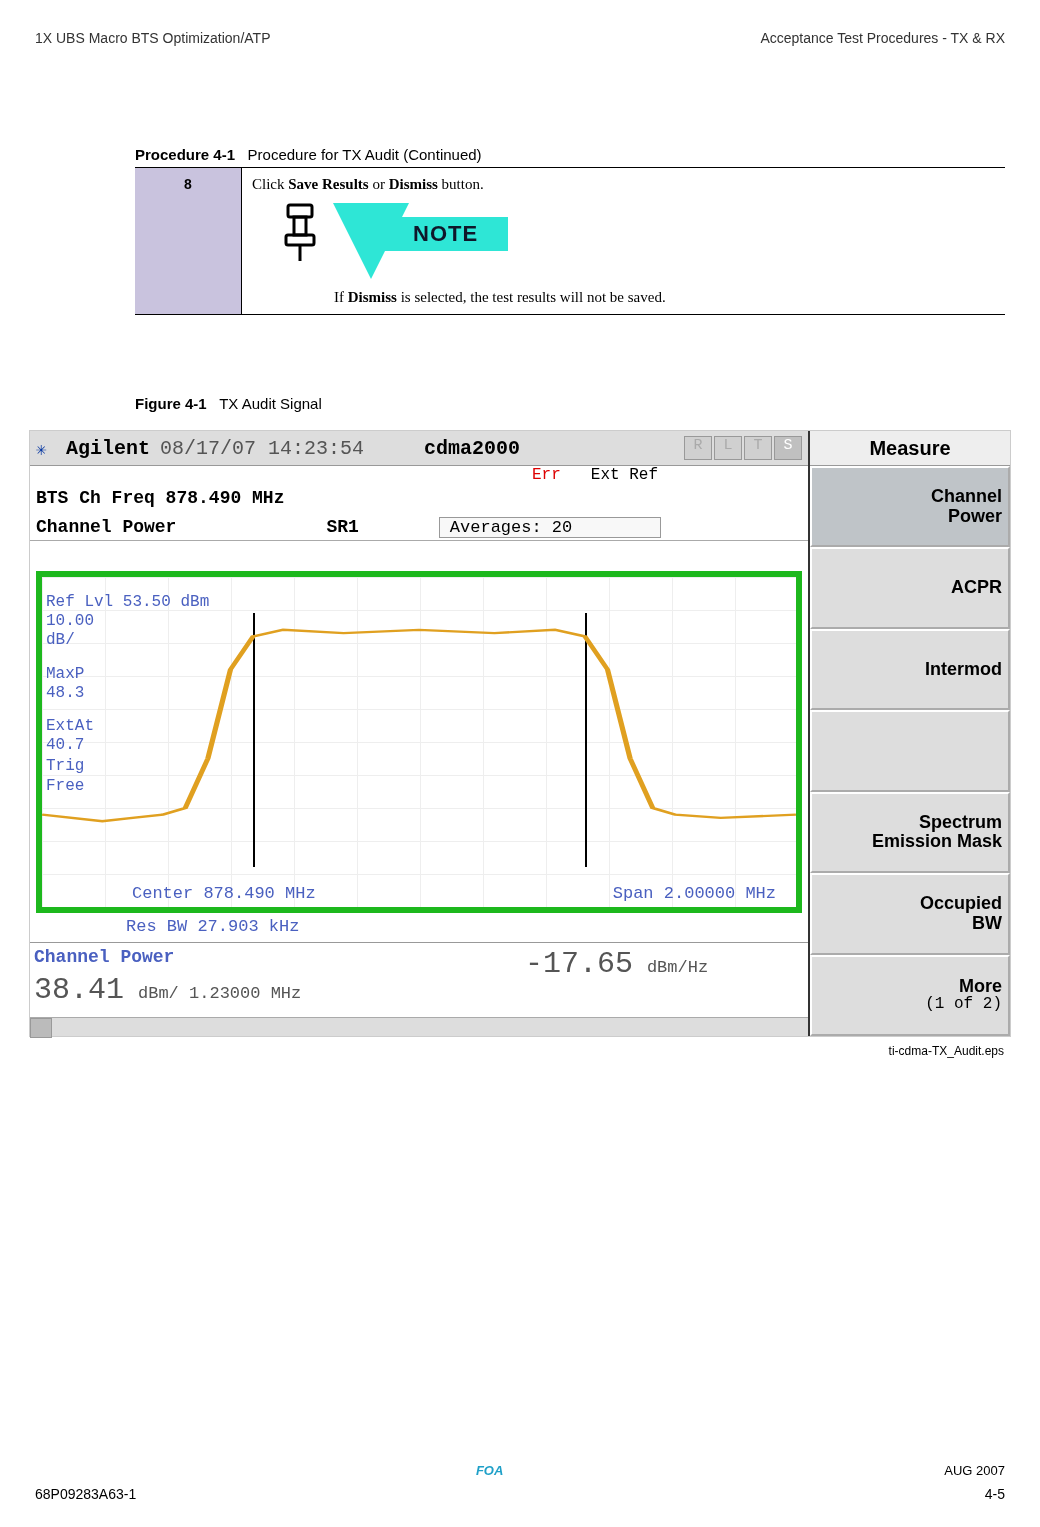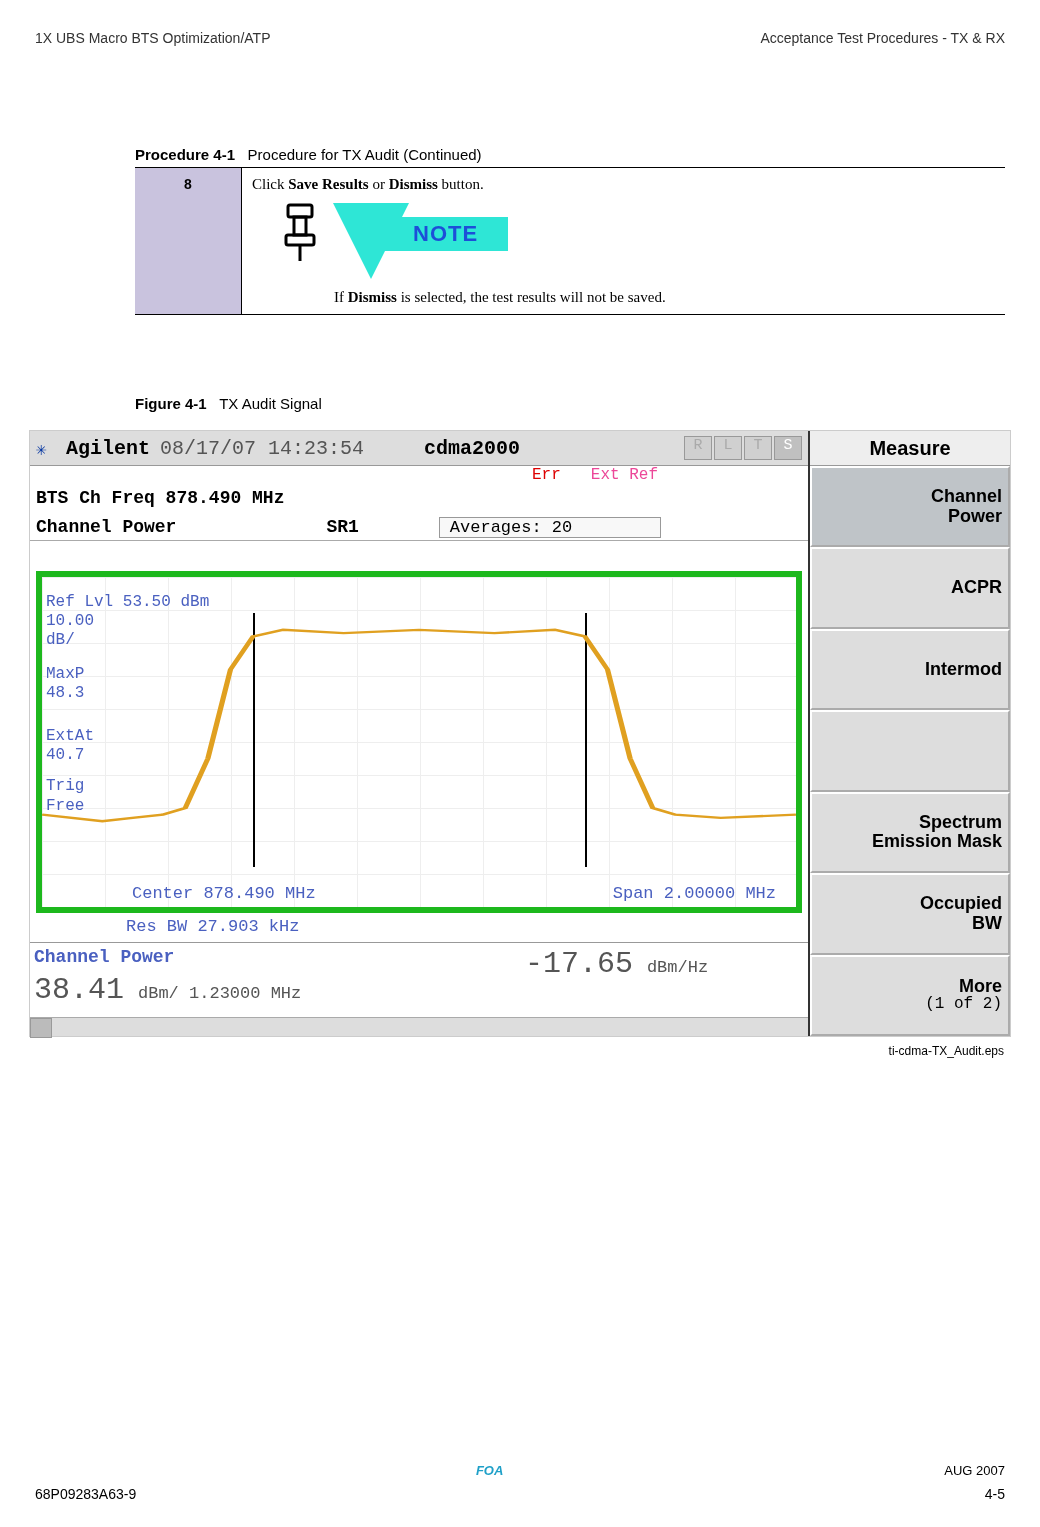--- a/index.html
+++ b/index.html
@@ -73,21 +73,21 @@
   height: 0;
   border-left: 38px solid transparent;
   border-right: 38px solid transparent;
   border-top: 76px solid #2ee6d6;
 }
 .note-label {
   position: absolute;
   left: 50px;
   top: 14px;
   background: #2ee6d6;
-  color: #1d4ed8;
+  color: #0f172a;
   font-family: Arial, sans-serif;
   font-weight: bold;
   font-size: 22px;
   padding: 4px 30px;
   letter-spacing: 1px;
 }
 .note-text { margin-left: 82px; }
 .figure-caption {
   margin-top: 80px;
   font-size: 15px;
@@ -134,21 +134,21 @@
 .err-row {
   display:flex;
   justify-content: flex-end;
   gap: 30px;
   font-size: 16px;
   padding-right: 150px;
   height: 22px;
   background: #fff;
 }
 .err-text { color: #d00; }
-.extref-text { color: #ec4899; }
+.extref-text { color: #000000; }
 .info-row1, .info-row2 {
   font-weight: bold;
   font-size: 18px;
   height: 26px;
   padding-left: 6px;
   background:#fff;
 }
 .info-row2 {
   display:flex;
   align-items:center;
@@ -368,23 +368,23 @@
           <div class="marker-line" style="left:72%;"></div>
           <svg class="curve-svg" viewBox="0 0 100 100" preserveAspectRatio="none">
             <polyline fill="none" stroke="#e0a020" stroke-width="0.7" points="0,72 8,74 12,73 16,72 19,70 22,55 25,28 28,18 32,16 40,17 50,16 60,17 68,16 72,18 75,28 78,55 81,70 84,72 90,73 100,72"></polyline>
           </svg>
           <div class="graph-labels-left">
             <div class="ref-label">Ref Lvl 53.50 dBm</div>
             <div>10.00</div>
             <div>dB/</div>
             <div style="margin-top:14px;">MaxP</div>
             <div>48.3</div>
-            <div style="margin-top:24px;">ExtAt</div>
+            <div style="margin-top:14px;">ExtAt</div>
             <div>40.7</div>
-            <div style="margin-top:12px;">Trig</div>
+            <div style="margin-top:2px;">Trig</div>
             <div>Free</div>
           </div>
           <div class="graph-center-txt">Center 878.490 MHz</div>
           <div class="graph-span-txt">Span 2.00000 MHz</div>
         </div>
         <div style="color:#4a60c0;font-size:17px;margin-left:96px;margin-top:-2px;margin-bottom:6px;">Res BW 27.903 kHz</div>
 
         <div class="bottom-values">
           <div class="val-group">
             <div class="val-title">Channel Power</div>
@@ -431,19 +431,19 @@
           <span class="sub">(1 of 2)</span>
         </div>
       </div>
 
       <div class="eps-caption">ti-cdma-TX_Audit.eps</div>
     </div>
   </div>
 </div>
 
 <div class="page-footer">
-  <span>68P09283A63-9</span>
+  <span>68P09283A63-1</span>
   <span>4-5</span>
   <div class="foa-line">
     <span>FOA</span>
     <span style="float:right;color:#000;font-style:normal;font-weight:normal;">AUG 2007</span>
   </div>
 </div>
 
 </body></html>

